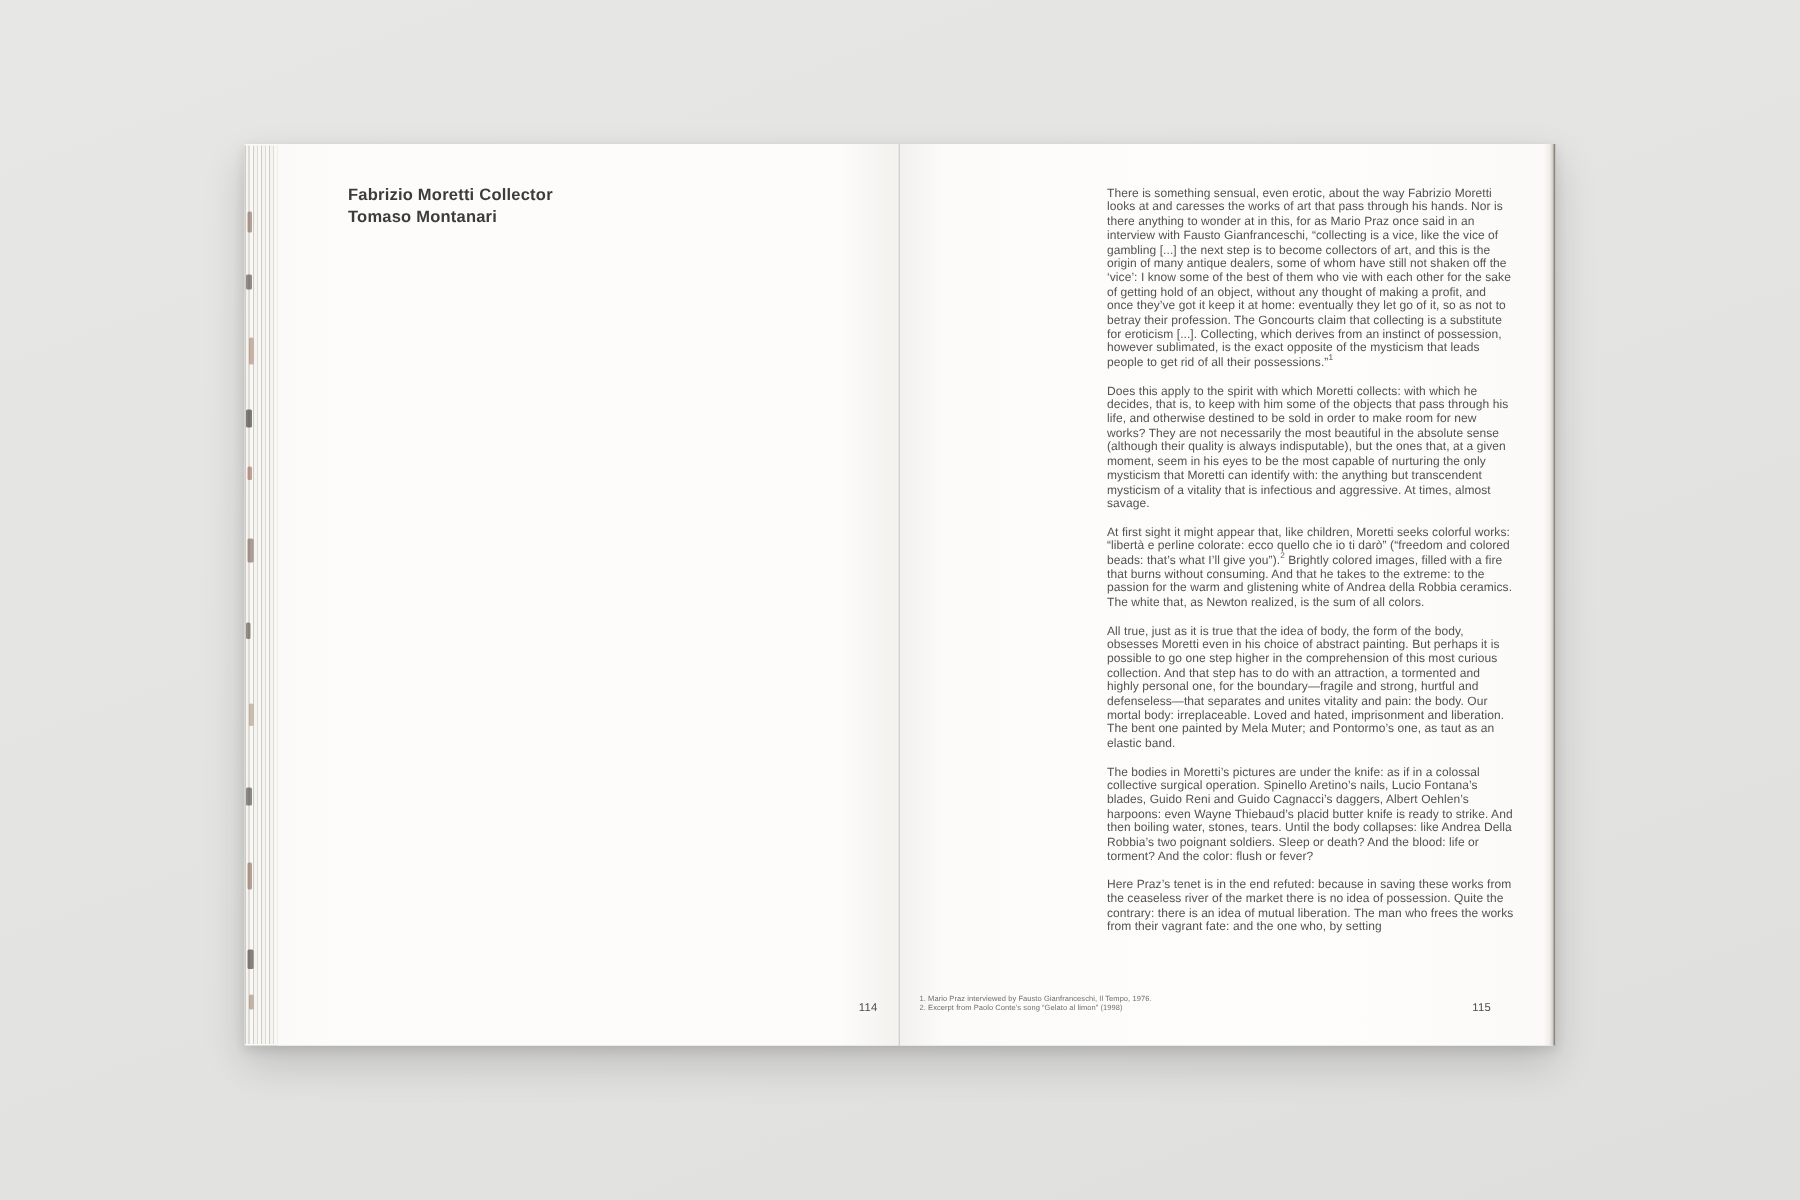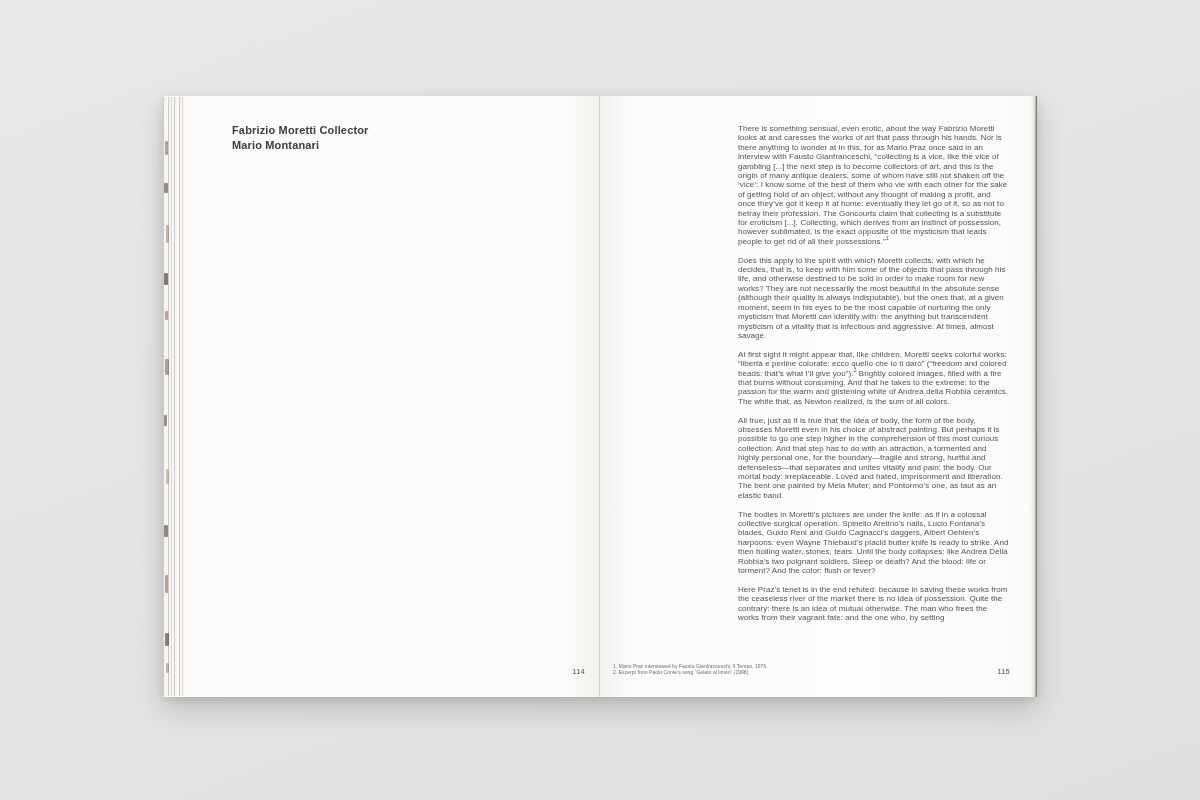--- a/index.html
+++ b/index.html
@@ -44,21 +44,21 @@
   }
   .title-block{
     position:absolute;left:47px;top:27px;
     font-size:11px;line-height:14.5px;font-weight:bold;
     color:#3c3c3c;letter-spacing:0.15px;
   }
   .pagenum{
     position:absolute;bottom:21px;font-size:7.5px;color:#4c4c4c;letter-spacing:0.2px;
   }
   .pagenum-left{right:15px;text-align:center;}
-  .pagenum-right{right:19px;text-align:center;}
+  .pagenum-right{right:35px;text-align:center;}
   .body-text{
     position:absolute;left:138px;top:28px;width:271px;
     font-size:8px;line-height:9.4px;color:#525252;
     letter-spacing:0.05px;text-align:left;
   }
   .body-text p{margin:0 0 9.4px 0;}
   .body-text sup{font-size:5.5px;line-height:0;vertical-align:4px;}
   .footnotes{
     position:absolute;left:13px;bottom:22px;width:260px;
     font-size:5px;line-height:6.2px;color:#6e6e6e;letter-spacing:0.05px;
@@ -81,35 +81,35 @@
       <span class="speck" style="left:3px;top:372px;width:3px;height:15px;background:#a08468;opacity:.5;"></span>
       <span class="speck" style="left:1px;top:428px;width:4px;height:12px;background:#44403c;opacity:.6;"></span>
       <span class="speck" style="left:2px;top:478px;width:3px;height:18px;background:#7e5a48;opacity:.55;"></span>
       <span class="speck" style="left:2px;top:536px;width:4px;height:13px;background:#38332f;opacity:.6;"></span>
       <span class="speck" style="left:3px;top:566px;width:3px;height:10px;background:#91705c;opacity:.5;"></span>
     </div>
 
     <div class="page page-left">
       <div class="title-block">
         <div>Fabrizio Moretti Collector</div>
-        <div>Mario Montanari</div>
+        <div>Tomaso Montanari</div>
       </div>
       <div class="pagenum pagenum-left">114</div>
     </div>
 
     <div class="spine"></div>
 
     <div class="page page-right">
       <div class="body-text">
         <p><span>There is something sensual, even erotic, about the way Fabrizio Moretti looks at and caresses the works of art that pass through his hands. Nor is there anything to wonder at in this, for as Mario Praz once said in an interview with Fausto Gianfranceschi, “collecting is a vice, like the vice of gambling [...] the next step is to become collectors of art, and this is the origin of many antique dealers, some of whom have still not shaken off the ‘vice’: I know some of the best of them who vie with each other for the sake of getting hold of an object, without any thought of making a profit, and once they’ve got it keep it at home: eventually they let go of it, so as not to betray their profession. The Goncourts claim that collecting is a substitute for eroticism [...]. Collecting, which derives from an instinct of possession, however sublimated, is the exact opposite of the mysticism that leads people to get rid of all their possessions.”</span><sup>1</sup></p>
         <p>Does this apply to the spirit with which Moretti collects: with which he decides, that is, to keep with him some of the objects that pass through his life, and otherwise destined to be sold in order to make room for new works? They are not necessarily the most beautiful in the absolute sense (although their quality is always indisputable), but the ones that, at a given moment, seem in his eyes to be the most capable of nurturing the only mysticism that Moretti can identify with: the anything but transcendent mysticism of a vitality that is infectious and aggressive. At times, almost savage.</p>
         <p><span>At first sight it might appear that, like children, Moretti seeks colorful works: “libertà e perline colorate: ecco quello che io ti darò” (“freedom and colored beads: that’s what I’ll give you”).</span><sup>2</sup><span> Brightly colored images, filled with a fire that burns without consuming. And that he takes to the extreme: to the passion for the warm and glistening white of Andrea della Robbia ceramics. The white that, as Newton realized, is the sum of all colors.</span></p>
         <p>All true, just as it is true that the idea of body, the form of the body, obsesses Moretti even in his choice of abstract painting. But perhaps it is possible to go one step higher in the comprehension of this most curious collection. And that step has to do with an attraction, a tormented and highly personal one, for the boundary—fragile and strong, hurtful and defenseless—that separates and unites vitality and pain: the body. Our mortal body: irreplaceable. Loved and hated, imprisonment and liberation. The bent one painted by Mela Muter; and Pontormo’s one, as taut as an elastic band.</p>
         <p>The bodies in Moretti’s pictures are under the knife: as if in a colossal collective surgical operation. Spinello Aretino’s nails, Lucio Fontana’s blades, Guido Reni and Guido Cagnacci’s daggers, Albert Oehlen’s harpoons: even Wayne Thiebaud’s placid butter knife is ready to strike. And then boiling water, stones, tears. Until the body collapses: like Andrea Della Robbia’s two poignant soldiers. Sleep or death? And the blood: life or torment? And the color: flush or fever?</p>
-        <p>Here Praz’s tenet is in the end refuted: because in saving these works from the ceaseless river of the market there is no idea of possession. Quite the contrary: there is an idea of mutual otherwise. The man who frees the works from their vagrant fate: and the one who, by setting</p>
+        <p>Here Praz’s tenet is in the end refuted: because in saving these works from the ceaseless river of the market there is no idea of possession. Quite the contrary: there is an idea of mutual liberation. The man who frees the works from their vagrant fate: and the one who, by setting</p>
       </div>
       <div class="footnotes">
         <div>1. Mario Praz interviewed by Fausto Gianfranceschi, Il Tempo, 1976.</div>
         <div>2. Excerpt from Paolo Conte’s song “Gelato al limon” (1998)</div>
       </div>
       <div class="pagenum pagenum-right">115</div>
     </div>
 
     <div class="edge-right"></div>
   </div>

